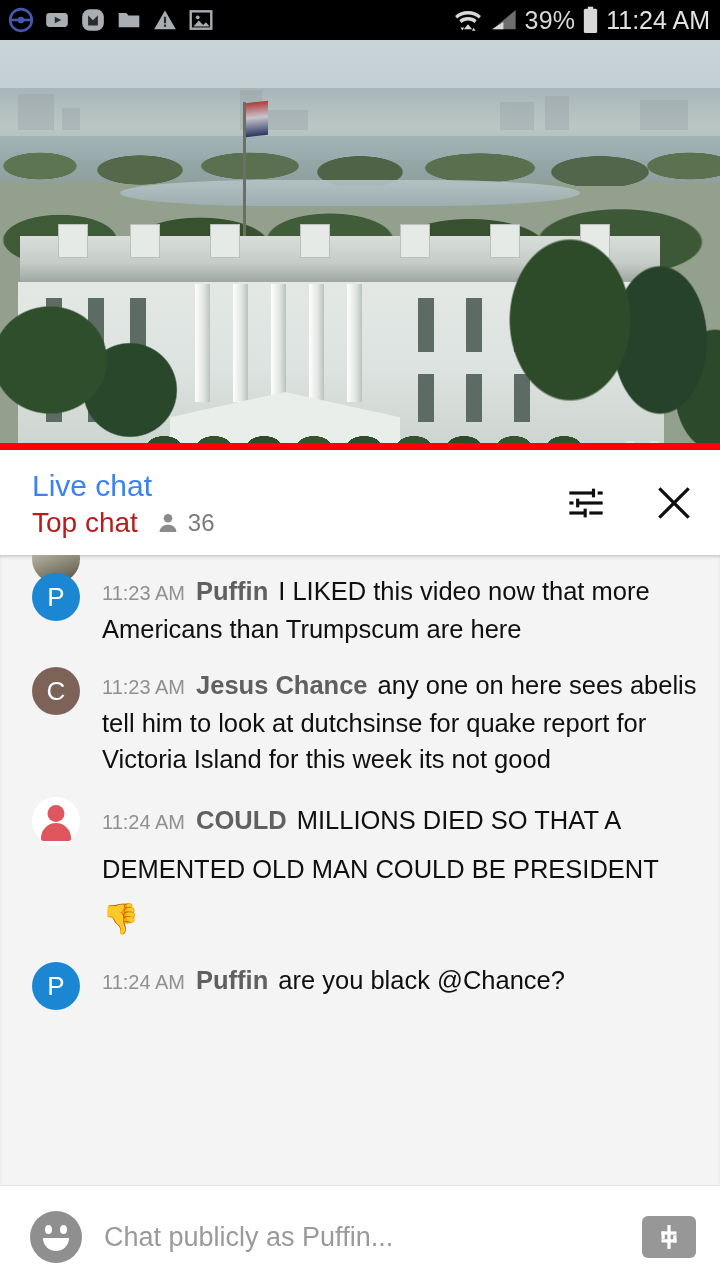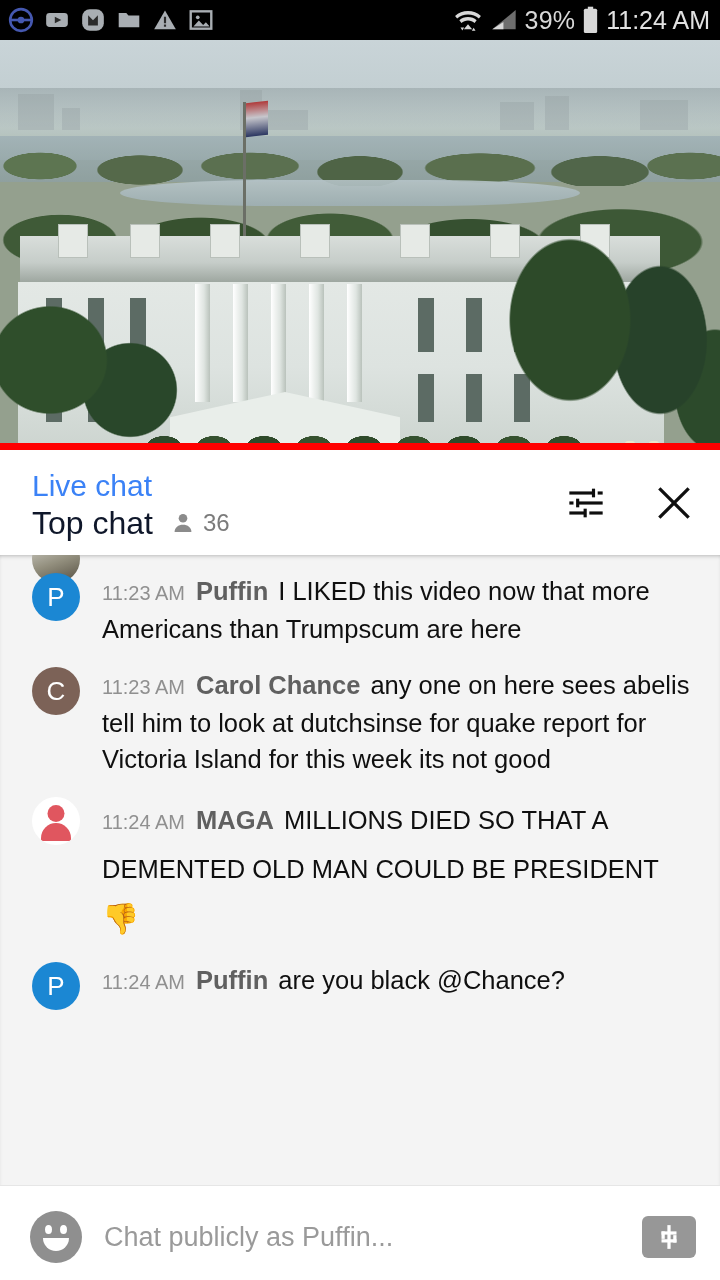--- a/index.html
+++ b/index.html
@@ -154,21 +154,21 @@
 
   
   .chat-head{
     flex:0 0 105px; height:105px; background:#ffffff; width:720px;
     display:flex; align-items:center; padding:0 24px 0 32px;
     position:relative; z-index:5;
   }
   .ch-titles{ flex:1 1 auto; }
   .ch-title{ font-size:30px; color:#3b82f6; font-weight:400; line-height:36px; }
   .ch-sub{ display:flex; align-items:center; gap:8px; margin-top:5px; }
-  .ch-subtext{ font-size:32px; color:#0f172a; line-height:28px; }
+  .ch-subtext{ font-size:28px; color:#b91c1c; line-height:28px; }
   .ch-count{ font-size:24px; color:#7b7b7b; line-height:28px; }
   .ch-actions{ display:flex; align-items:center; gap:44px; }
   .icon-btn{ display:flex; align-items:center; justify-content:center; width:44px; height:44px; }
 
   
   .chat-list{
     flex:1 1 auto; background:#f4f4f4; width:720px; overflow:hidden;
     position:relative; padding-top:8px;
     box-shadow:inset 0 3px 5px -3px rgba(0,0,0,.35);
   }
@@ -416,33 +416,33 @@
         </div>
       </div>
     </div>
 
     <div class="msg">
       <div class="av av-taupe">
         <span class="av-letter">C</span>
       </div>
       <div class="body">
         <div class="line">
-          <span class="time">11:23 AM</span><span class="author">Carol Chance</span><span class="text">any one on here sees abelis tell him to look at dutchsinse for quake report for Victoria Island for this week its not good</span>
+          <span class="time">11:23 AM</span><span class="author">Jesus Chance</span><span class="text">any one on here sees abelis tell him to look at dutchsinse for quake report for Victoria Island for this week its not good</span>
         </div>
       </div>
     </div>
 
     <div class="msg msg-maga">
       <div class="av av-default">
         <i class="p-head"></i>
         <i class="p-body"></i>
       </div>
       <div class="body">
         <div class="line">
-          <span class="time">11:24 AM</span><span class="author">MAGA</span><span class="text">MILLIONS DIED SO THAT A DEMENTED OLD MAN COULD BE PRESIDENT </span><span class="emoji">👎</span>
+          <span class="time">11:24 AM</span><span class="author">COULD</span><span class="text">MILLIONS DIED SO THAT A DEMENTED OLD MAN COULD BE PRESIDENT </span><span class="emoji">👎</span>
         </div>
       </div>
     </div>
 
 
     <div class="msg">
       <div class="av av-blue">
         <span class="av-letter">P</span>
       </div>
       <div class="body">

